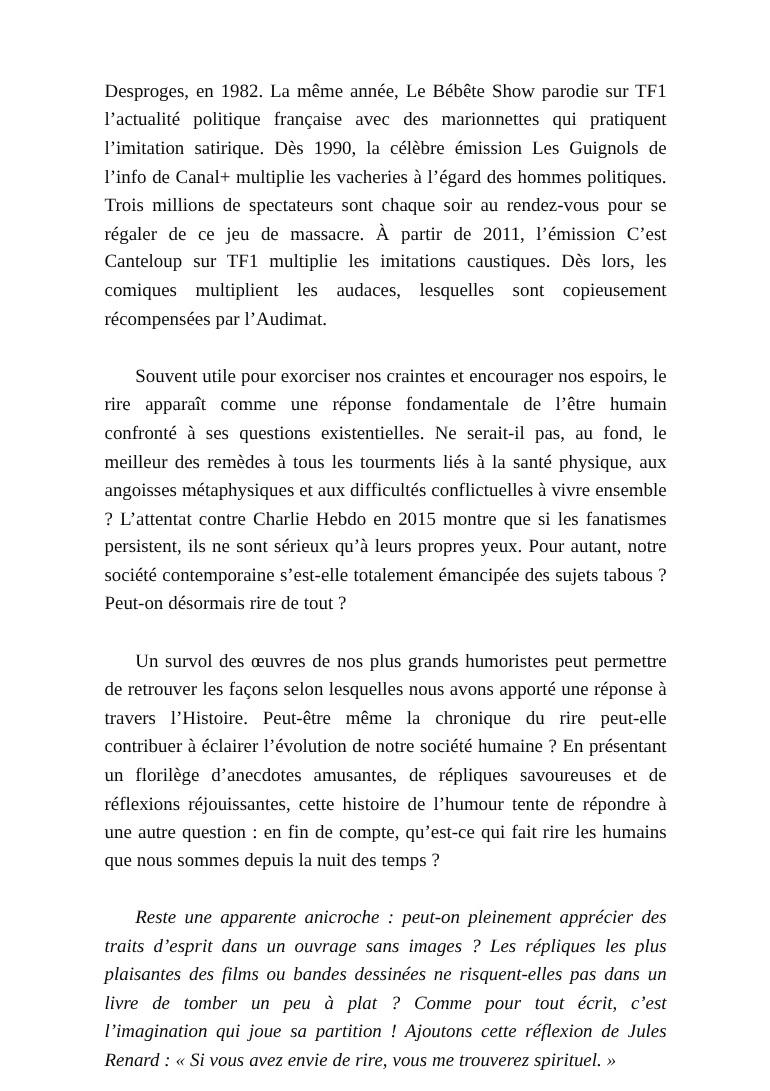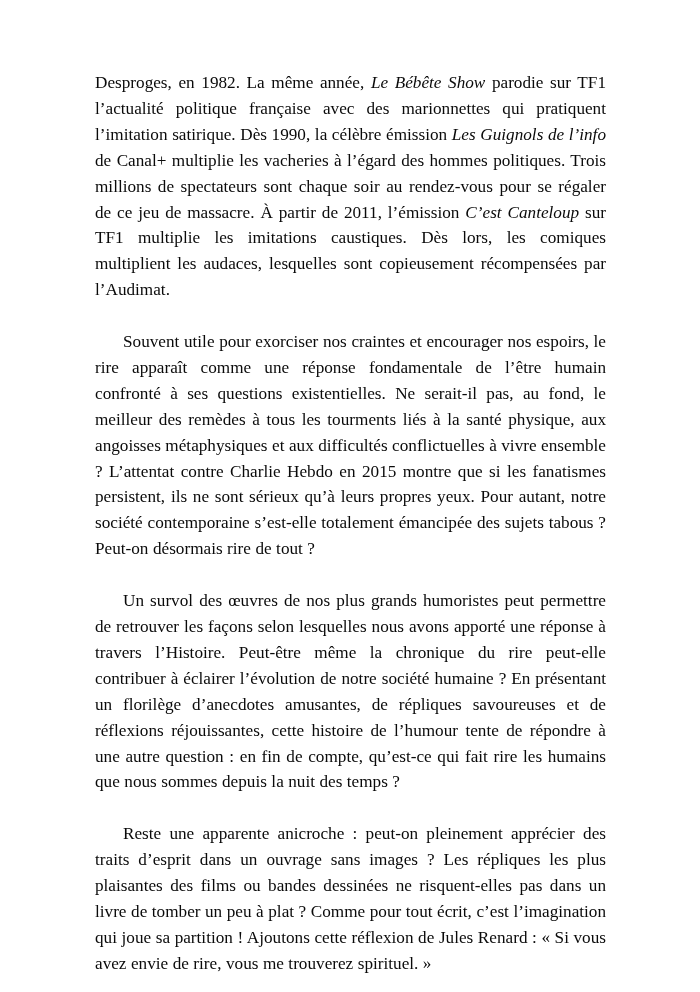--- a/index.html
+++ b/index.html
@@ -30,26 +30,26 @@
     text-align: justify;
     text-justify: inter-word;
     margin: 0 0 25.9px 0;
     text-indent: 28px;
     -webkit-font-smoothing: antialiased;
     hyphens: none;
     word-spacing: 0.01em;
   }
   .para:last-child {
     margin-bottom: 0;
+    font-style: italic;
   }
   .para.no-indent {
     text-indent: 0;
   }
   .it {
-    font-style: italic;
   }
 </style>
 </head>
 <body>
 
 <div class="page">
   <div class="text-column" id="text-column">
       <p class="para no-indent"><span>Desproges, en 1982. La même année, </span><span class="it">Le Bébête Show</span><span> parodie sur TF1 l’actualité politique française avec des marionnettes qui pratiquent l’imitation satirique. Dès 1990, la célèbre émission </span><span class="it">Les Guignols de l’info</span><span> de Canal+ multiplie les vacheries à l’égard des hommes politiques. Trois millions de spectateurs sont chaque soir au rendez-vous pour se régaler de ce jeu de massacre. À partir de 2011, l’émission </span><span class="it">C’est Canteloup</span><span> sur TF1 multiplie les imitations caustiques. Dès lors, les comiques multiplient les audaces, lesquelles sont copieusement récompensées par l’Audimat.</span></p>
       <p class="para"><span>Souvent utile pour exorciser nos craintes et encourager nos espoirs, le rire apparaît comme une réponse fondamentale de l’être humain confronté à ses questions existentielles. Ne serait-il pas, au fond, le meilleur des remèdes à tous les tourments liés à la santé physique, aux angoisses métaphysiques et aux difficultés conflictuelles à vivre ensemble ? L’attentat contre Charlie Hebdo en 2015 montre que si les fanatismes persistent, ils ne sont sérieux qu’à leurs propres yeux. Pour autant, notre société contemporaine s’est-elle totalement émancipée des sujets tabous ? Peut-on désormais rire de tout ?</span></p>
       <p class="para"><span>Un survol des œuvres de nos plus grands humoristes peut permettre de retrouver les façons selon lesquelles nous avons apporté une réponse à travers l’Histoire. Peut-être même la chronique du rire peut-elle contribuer à éclairer l’évolution de notre société humaine ? En présentant un florilège d’anecdotes amusantes, de répliques savoureuses et de réflexions réjouissantes, cette histoire de l’humour tente de répondre à une autre question : en fin de compte, qu’est-ce qui fait rire les humains que nous sommes depuis la nuit des temps ?</span></p>

